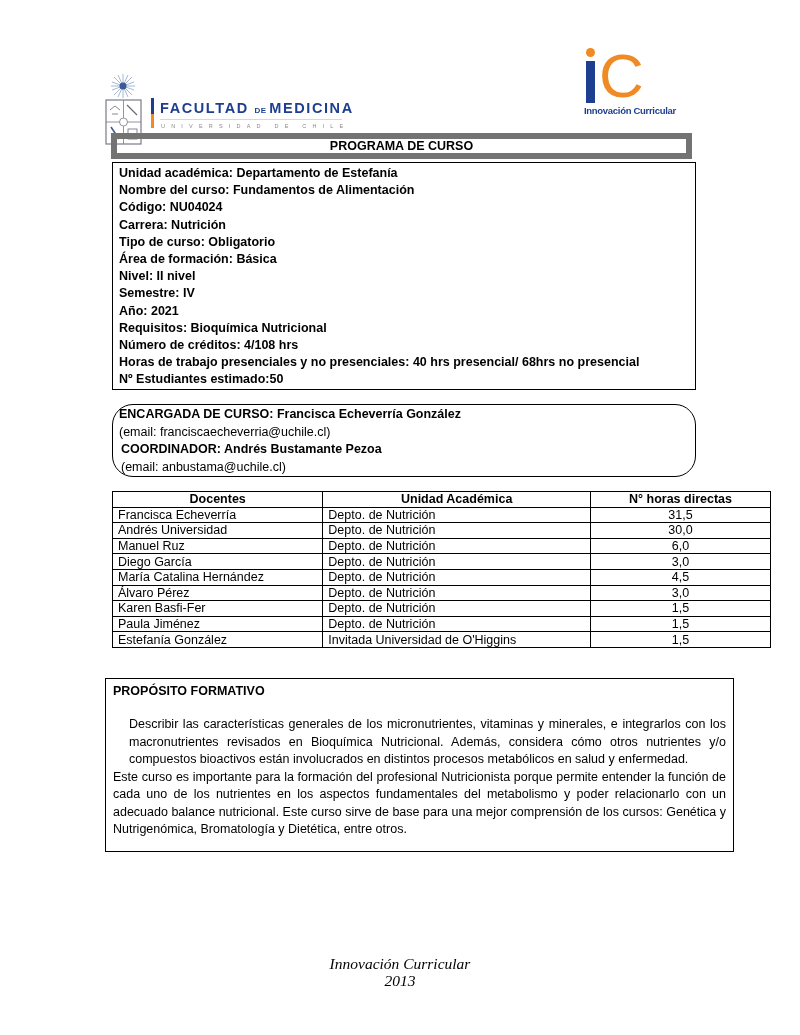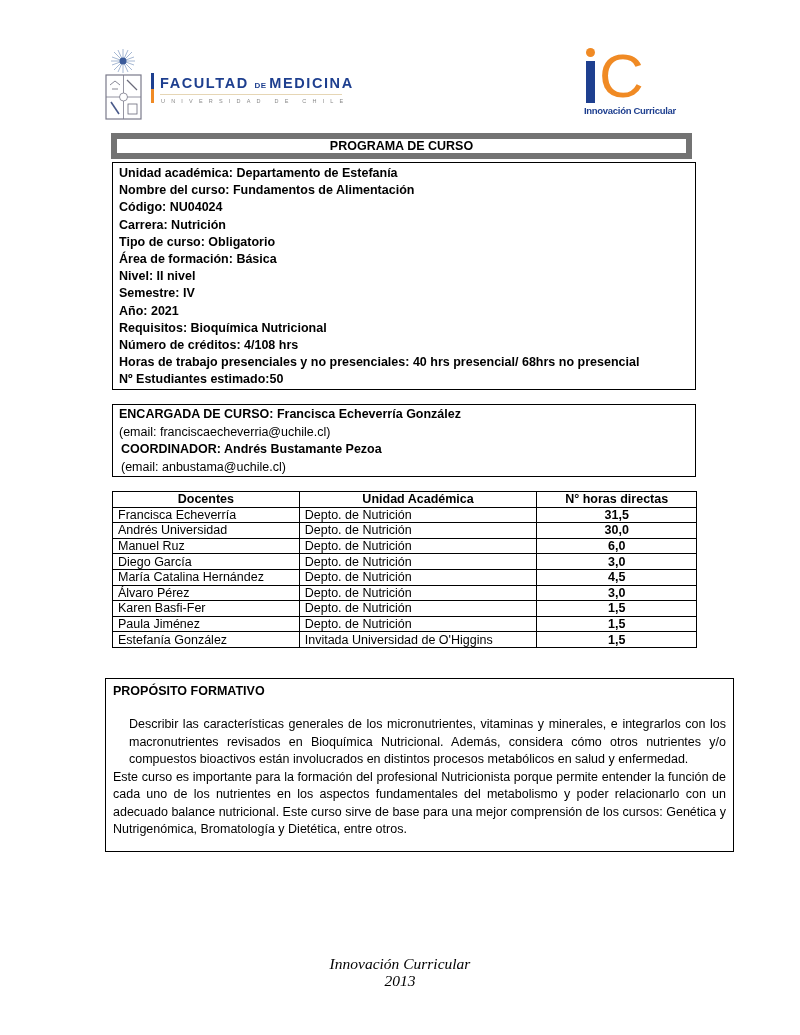--- a/index.html
+++ b/index.html
@@ -3,21 +3,21 @@
   <meta charset="utf-8">
   <style>
     html, body { margin: 0; padding: 0; background: #ffffff; }
     body {
       width: 800px; height: 1035px; position: relative; overflow: hidden;
       font-family: "Liberation Sans", sans-serif; color: #000;
     }
     .abs { position: absolute; }
 
     
-    #logo-fm { left: 104px; top: 47px; width: 240px; height: 75px; }
+    #logo-fm { left: 104px; top: 72px; width: 240px; height: 75px; }
     #logo-fm .crest { position: absolute; left: 0; top: 0; width: 42px; height: 75px; }
     #logo-fm .bar-blue { position: absolute; left: 47px; top: 26px; width: 3px; height: 16px; background: #1e3f8f; }
     #logo-fm .bar-orange { position: absolute; left: 47px; top: 42px; width: 3px; height: 14px; background: #f08a24; }
     #logo-fm .fm-title { position: absolute; left: 56px; top: 28px; font-size: 14.5px; font-weight: bold; color: #1e3f8f; letter-spacing: 1.6px; white-space: nowrap; }
     #logo-fm .fm-title .small { font-size: 8px; letter-spacing: 0.5px; }
     #logo-fm .fm-rule { position: absolute; left: 56px; top: 47px; width: 182px; height: 1px; background: #e6d6b5; }
     #logo-fm .fm-sub { position: absolute; left: 57px; top: 51px; font-size: 5.5px; color: #8a8a8a; letter-spacing: 6.2px; white-space: nowrap; }
 
     #logo-ic { left: 575px; top: 44px; width: 95px; height: 75px; }
     #logo-ic .ic-i-dot { position: absolute; left: 11px; top: 4px; width: 9px; height: 9px; border-radius: 50%; background: #f08a24; }
@@ -30,35 +30,35 @@
       left: 111px; top: 133px; width: 569px; height: 14px;
       border: 6px solid #737373; text-align: center;
       font-weight: bold; font-size: 12.5px; line-height: 14px;
     }
 
     
     .box { border: 1px solid #000; box-sizing: border-box; }
     #info-box { left: 112px; top: 162px; width: 584px; height: 228px; padding: 2px 6px; }
     .info-line { font-size: 12.5px; font-weight: bold; line-height: 17.2px; white-space: nowrap; }
 
-    #staff-box { left: 112px; top: 404px; width: 584px; height: 73px; padding: 1px 6px; }
+    #staff-box { left: 112px; top: 404px; width: 584px; height: 73px; padding: 1px 6px; border-radius: 21px; }
     .staff-line { font-size: 12.5px; line-height: 17.5px; white-space: nowrap; font-weight: bold; }
     .staff-line.email { font-weight: normal; }
     .staff-line.ind { padding-left: 2px; }
 
     
     #teachers-table {
-      position: absolute; left: 112px; top: 491px; width: 585px;
+      position: absolute; left: 112px; top: 491px; width: 659px;
       border-collapse: collapse; font-size: 12.5px;
     }
     #teachers-table th, #teachers-table td {
       border: 1px solid #000; padding: 0 5px; height: 14.6px; line-height: 14px; white-space: nowrap;
     }
     #teachers-table th { font-weight: bold; text-align: center; }
-    #teachers-table td.hours { text-align: center; font-weight: bold; }
+    #teachers-table td.hours { text-align: center; }
     #teachers-table col.c1 { width: 187px; }
     #teachers-table col.c2 { width: 238px; }
     #teachers-table col.c3 { width: 160px; }
 
     
     #purpose-box { left: 105px; top: 678px; width: 629px; height: 174px; padding: 4px 7px; }
     #purpose-title { font-weight: bold; font-size: 12.5px; line-height: 16px; }
     .purpose-para { font-size: 12.5px; line-height: 17.5px; text-align: justify; margin: 0; }
     #purpose-para-1 { margin-top: 17px; margin-left: 16px; }
 

